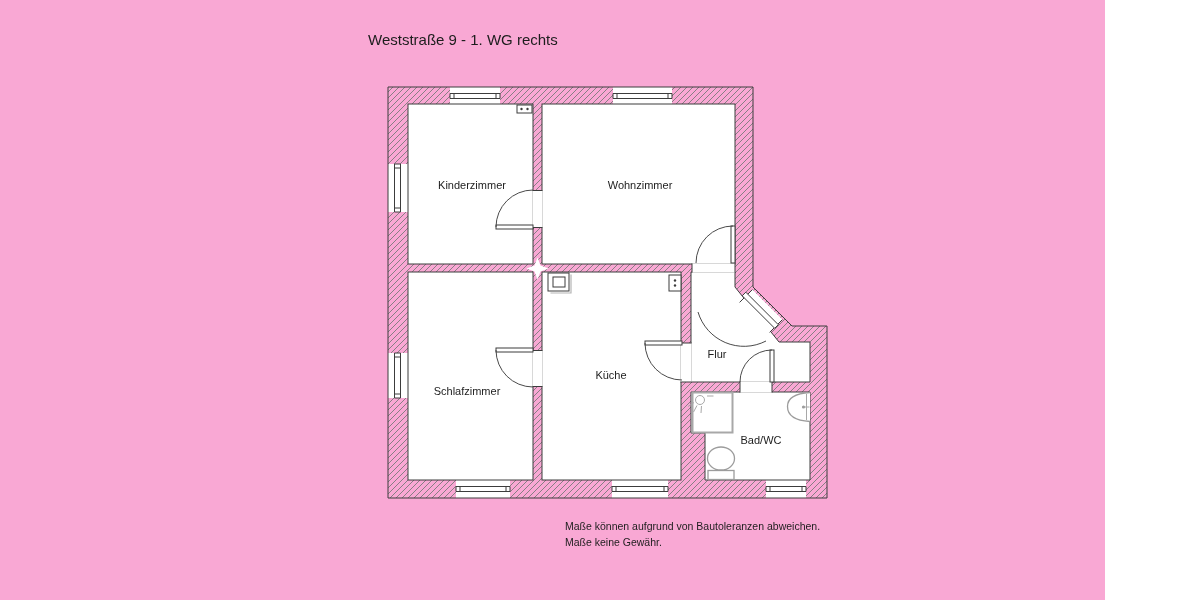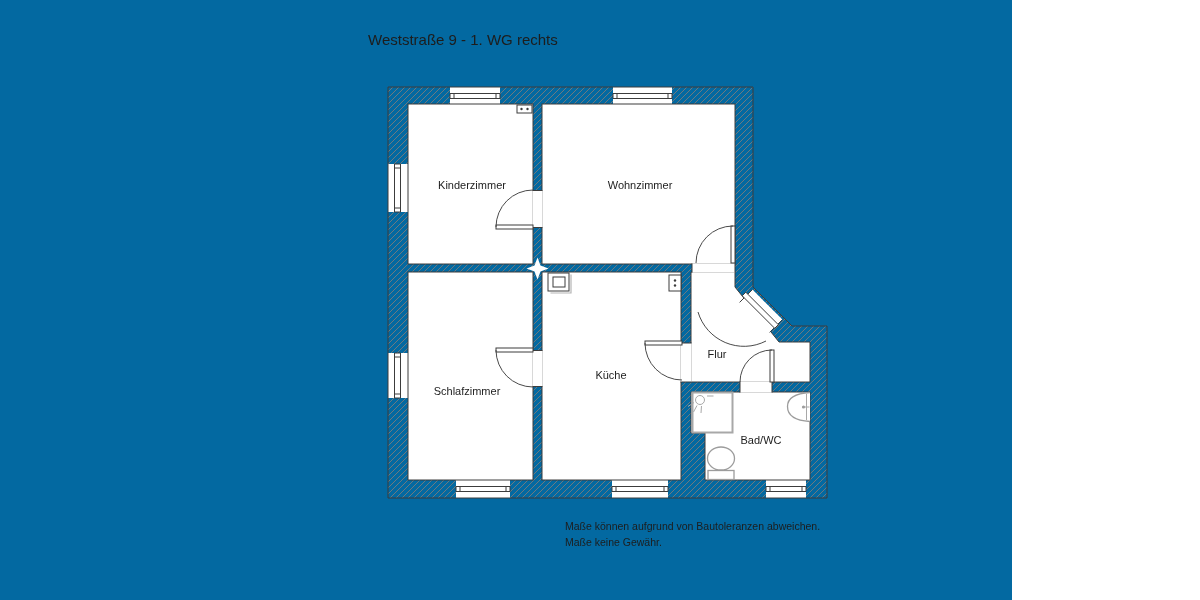--- a/index.html
+++ b/index.html
@@ -1,16 +1,16 @@
 <!DOCTYPE html>
 <html><head>
 <meta charset="utf-8">
 <style>
   html,body{margin:0;padding:0;background:#ffffff;}
-  .stage{position:relative;width:1012px;height:600px;background:#0369a1;overflow:hidden;
+  .stage{position:relative;width:1105px;height:600px;background:#f9a8d4;overflow:hidden;
          font-family:"Liberation Sans", sans-serif;}
   svg{position:absolute;left:0;top:0;}
   text{fill:#1d1d1d;}
   .title-text{font-size:15px;}
   .room-label{font-size:11px;text-anchor:middle;}
   .disclaimer{font-size:10.5px;}
   .wall-line{stroke:#3c3c3c;stroke-width:1;fill:none;}
   .room{fill:#ffffff;stroke:#3c3c3c;stroke-width:1;}
   .eraser{fill:#ffffff;stroke:none;}
   .jamb{stroke:#3c3c3c;stroke-width:1;fill:none;}

